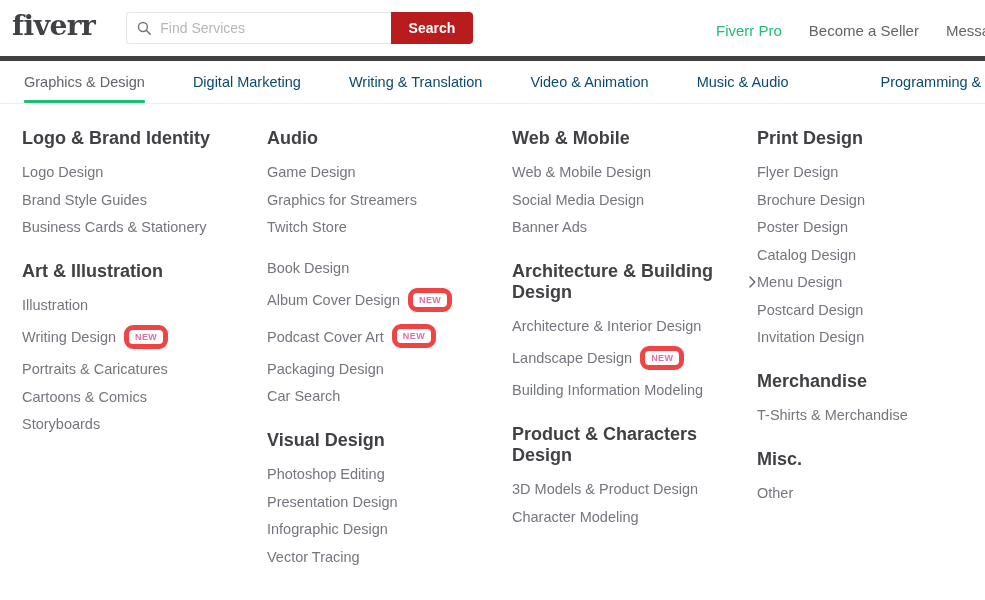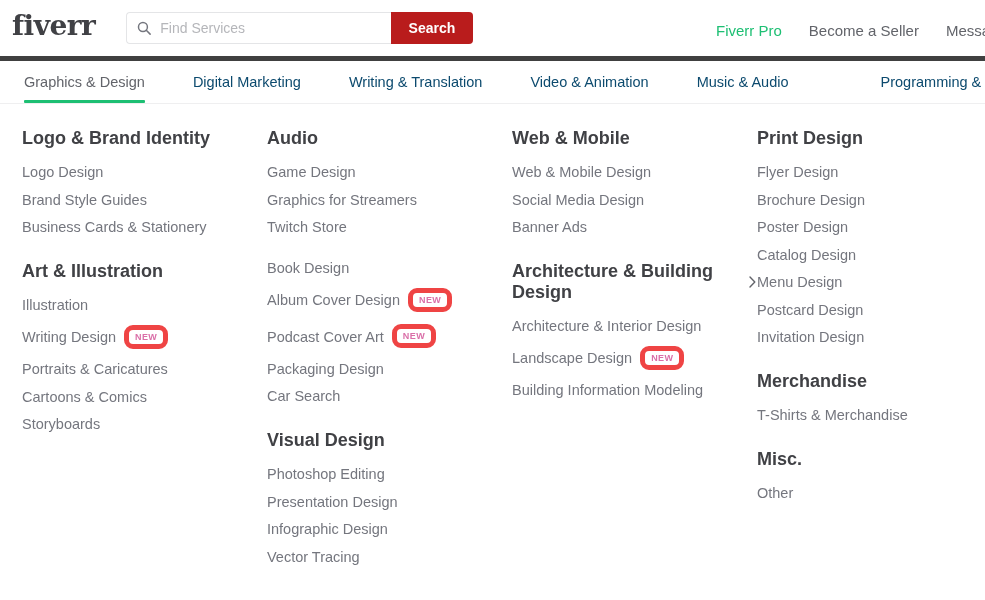--- a/index.html
+++ b/index.html
@@ -351,20 +351,31 @@
             <span>Architecture &amp; Interior Design</span>
           </a>
           <a class="link-item">
             <span>Landscape Design</span>
             <span class="badge-new">NEW</span>
           </a>
           <a class="link-item">
             <span>Building Information Modeling</span>
           </a>
         </div>
+        <div class="group">
+          <div class="group-title">
+            <span>Product &amp; Characters Design</span>
+          </div>
+          <a class="link-item">
+            <span>3D Models &amp; Product Design</span>
+          </a>
+          <a class="link-item">
+            <span>Character Modeling</span>
+          </a>
+        </div>
       </div>
       <div class="column">
         <div class="group">
           <div class="group-title">
             <span>Print Design</span>
           </div>
           <a class="link-item">
             <span>Flyer Design</span>
           </a>
           <a class="link-item">

